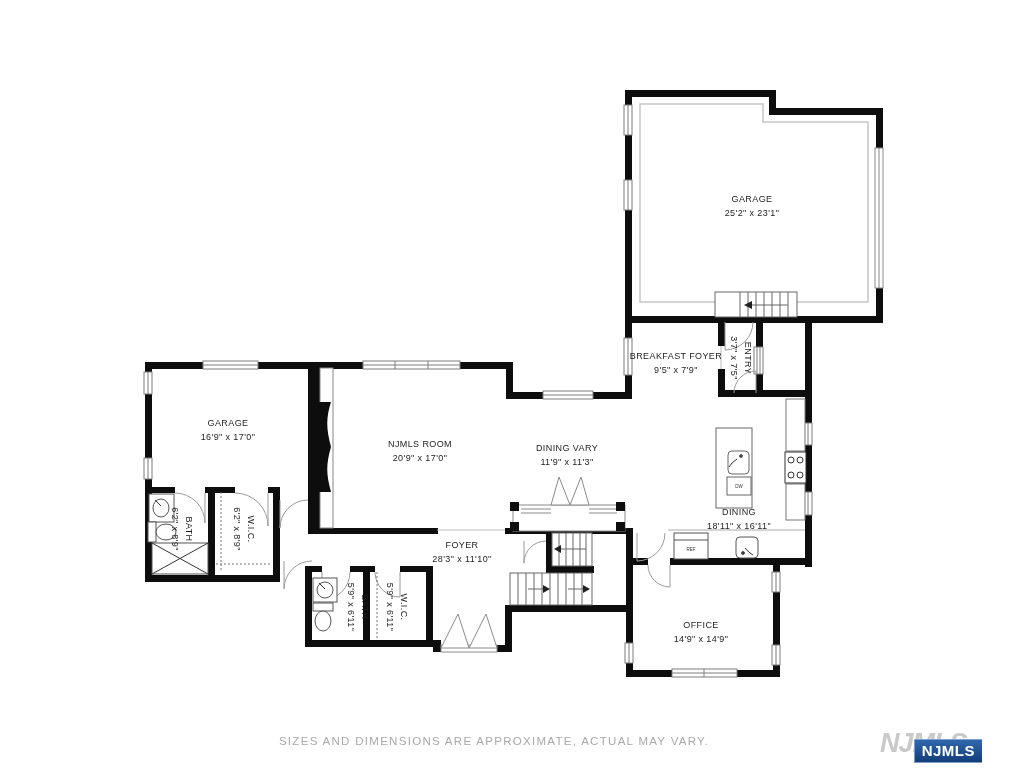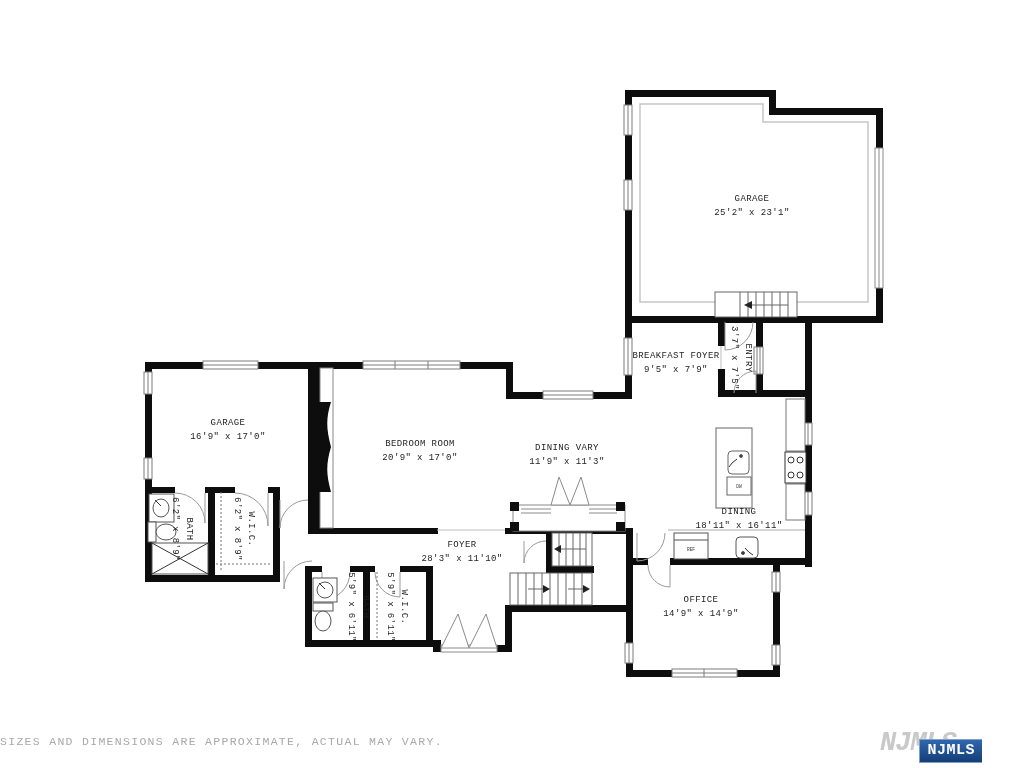--- a/index.html
+++ b/index.html
@@ -1,22 +1,22 @@
 <!DOCTYPE html>
 <html><head>
 <meta charset="utf-8">
 <style>
   html,body{margin:0;padding:0;background:#fff;}
   #canvas{position:relative;width:988px;height:768px;background:#fff;overflow:hidden;
-          font-family:Liberation Mono, monospace;}
+          font-family:Liberation Sans, sans-serif;}
   #plan-svg{position:absolute;left:0;top:0;}
   .room-label{position:absolute;transform:translate(-50%,-50%);text-align:center;
               color:#1d1d1d;font-size:9px;letter-spacing:.4px;line-height:1.5;white-space:nowrap;}
   .room-label.rot{transform:translate(-50%,-50%) rotate(90deg);}
-  .footer-note{position:absolute;left:0;top:735px;width:100%;
+  .footer-note{position:absolute;left:0;top:735px;width:100%;text-align:center;
                color:#a9a9a9;font-size:11.5px;letter-spacing:1.3px;}
   .njmls-wrap{position:absolute;right:6px;bottom:4px;width:104px;height:42px;}
   .njmls-watermark{position:absolute;left:2px;top:6px;font-weight:bold;font-size:27px;
                    color:#c9c9c9;letter-spacing:-1px;font-style:italic;}
   .njmls-badge{position:absolute;right:0;bottom:1px;background:linear-gradient(#3067ad,#143e78);
                color:#fff;font-weight:bold;font-size:15px;letter-spacing:.5px;
                padding:2px 7px 3px 7px;border:1px solid #7e9fcc;border-right:none;}
 </style>
 </head>
 <body>
@@ -256,21 +256,21 @@
   </div>
   <div class="room-label rot" style="left:740px;top:358px">
     <div>ENTRY</div>
       <div>3'7" x 7'5"</div>
   </div>
   <div class="room-label" style="left:228px;top:430px">
     <div>GARAGE</div>
       <div>16'9" x 17'0"</div>
   </div>
   <div class="room-label" style="left:420px;top:451px">
-    <div>BEDROOM ROOM</div>
+    <div>NJMLS ROOM</div>
       <div>20'9" x 17'0"</div>
   </div>
   <div class="room-label" style="left:567px;top:455px">
     <div>DINING VARY</div>
       <div>11'9" x 11'3"</div>
   </div>
   <div class="room-label" style="left:739px;top:519px">
     <div>DINING</div>
       <div>18'11" x 16'11"</div>
   </div>
@@ -287,21 +287,21 @@
       <div>28'3" x 11'10"</div>
   </div>
   <div class="room-label rot" style="left:357px;top:607px">
     <div>BATH</div>
       <div>5'9" x 6'11"</div>
   </div>
   <div class="room-label rot" style="left:396px;top:607px">
     <div>W.I.C.</div>
       <div>5'9" x 6'11"</div>
   </div>
-  <div class="room-label" style="left:701px;top:607px">
+  <div class="room-label" style="left:701px;top:632px">
     <div>OFFICE</div>
       <div>14'9" x 14'9"</div>
   </div>
 
   <div class="footer-note">SIZES AND DIMENSIONS ARE APPROXIMATE, ACTUAL MAY VARY.</div>
 
   <div class="njmls-wrap">
     <div class="njmls-watermark">NJMLS</div>
     <div class="njmls-badge">NJMLS</div>
   </div>

